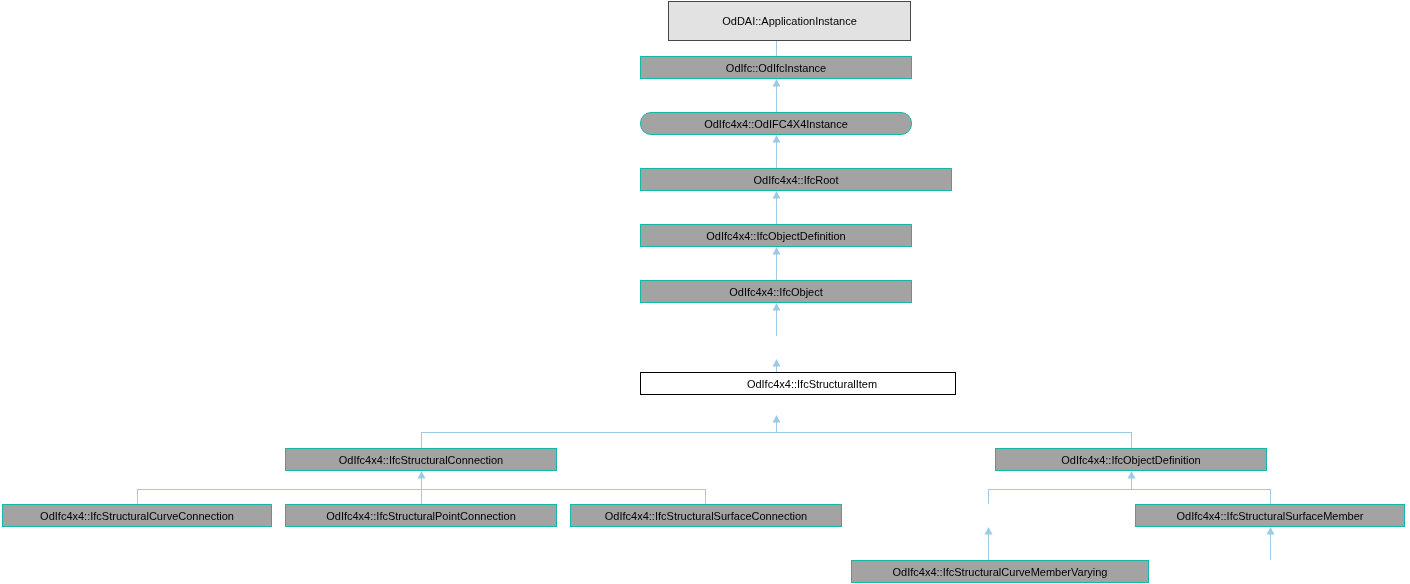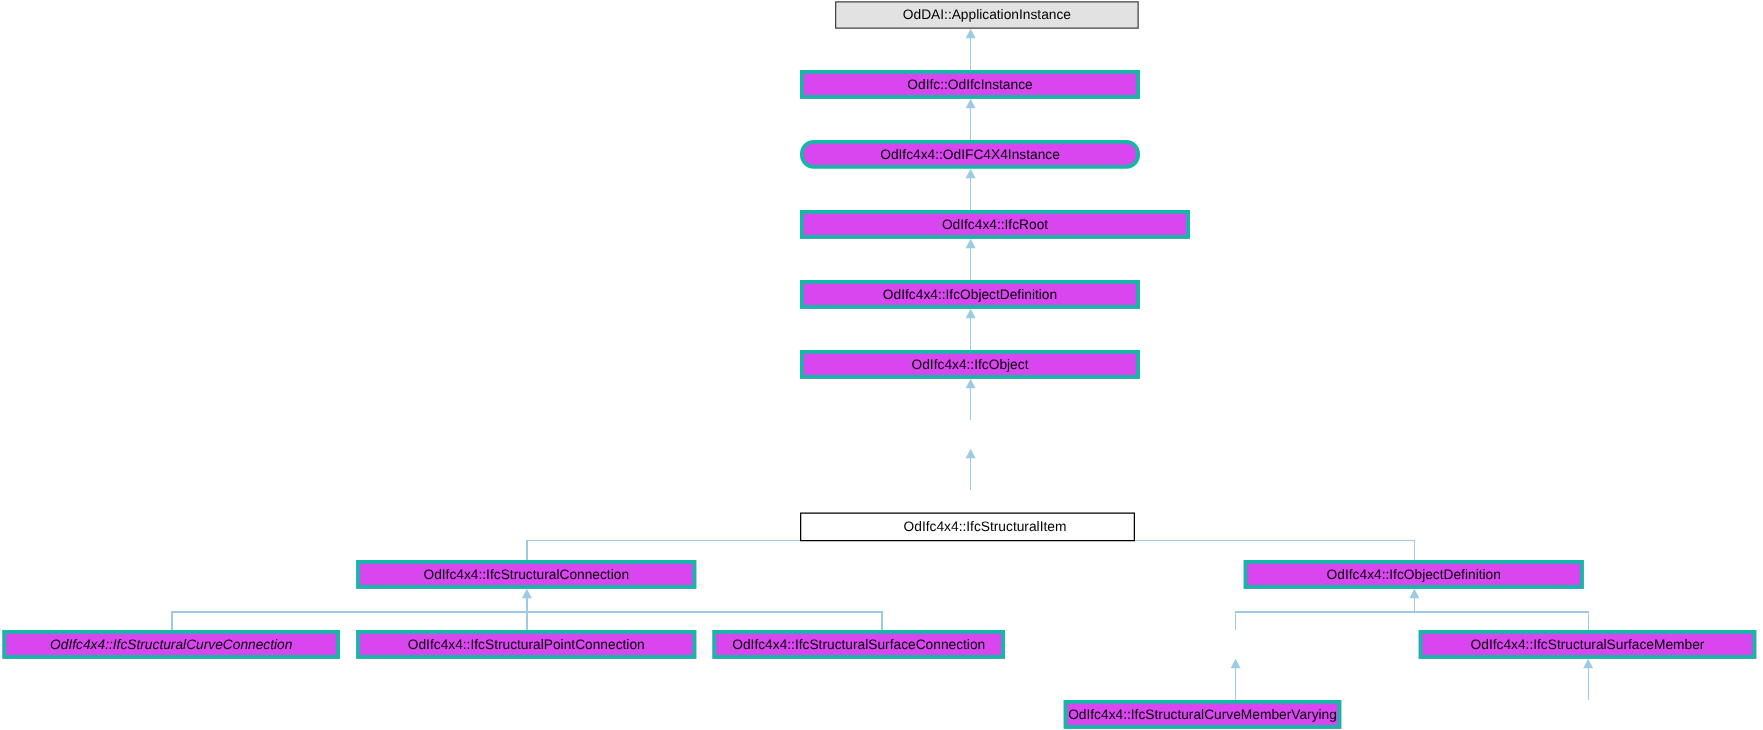--- a/index.html
+++ b/index.html
@@ -29,22 +29,22 @@
   }
   .node {
     position: absolute;
     box-sizing: border-box;
     height: 23px;
     display: flex;
     align-items: center;
     justify-content: center;
     text-align: center;
     white-space: nowrap;
-    background: #d946ef;
-    border: 3px solid #14b8a6;
+    background: #a3a3a3;
+    border: 1px solid #14b8a6;
     cursor: pointer;
   }
   .node.root {
     background: #e2e2e2;
     border: 1px solid #474747;
     cursor: default;
   }
   .node.current {
     background: #ffffff;
     border: 1.5px solid #000000;
@@ -115,44 +115,44 @@
     <g>
       <polygon points="988.5,527 984.5,534.5 992.5,534.5"></polygon>
       <line x1="988.5" y1="534" x2="988.5" y2="560"></line>
     </g>
     <g>
       <polygon points="1270.5,527 1266.5,534.5 1274.5,534.5"></polygon>
       <line x1="1270.5" y1="534" x2="1270.5" y2="560"></line>
     </g>
   </svg>
 
-  <div class="node root" style="left:668px; top:1px; width:243px; height:22px;">OdDAI::ApplicationInstance</div>
+  <div class="node root" style="left:668px; top:1px; width:243px; height:40px;">OdDAI::ApplicationInstance</div>
 
   <div class="node" style="left:640px; top:56px; width:272px;">OdIfc::OdIfcInstance</div>
 
   <div class="node" style="left:640px; top:112px; width:272px;border-radius:11px;">OdIfc4x4::OdIFC4X4Instance</div>
 
   <div class="node" style="left:640px; top:168px; width:312px;">OdIfc4x4::IfcRoot</div>
 
   <div class="node" style="left:640px; top:224px; width:272px;">OdIfc4x4::IfcObjectDefinition</div>
 
   <div class="node" style="left:640px; top:280px; width:272px;">OdIfc4x4::IfcObject</div>
 
 
-  <div class="node current" style="left:640px; top:410px; width:268px;padding-left:28px;">OdIfc4x4::IfcStructuralItem</div>
+  <div class="node current" style="left:640px; top:372px; width:316px;padding-left:28px;">OdIfc4x4::IfcStructuralItem</div>
 
   <div class="node" style="left:285px; top:448px; width:272px;">OdIfc4x4::IfcStructuralConnection</div>
 
   <div class="node" style="left:995px; top:448px; width:272px;">OdIfc4x4::IfcObjectDefinition</div>
 
-  <div class="node" style="left:2px; top:504px; width:270px;font-style:italic;">OdIfc4x4::IfcStructuralCurveConnection</div>
+  <div class="node" style="left:2px; top:504px; width:270px;">OdIfc4x4::IfcStructuralCurveConnection</div>
 
   <div class="node" style="left:285px; top:504px; width:272px;">OdIfc4x4::IfcStructuralPointConnection</div>
 
-  <div class="node" style="left:570px; top:504px; width:234px;">OdIfc4x4::IfcStructuralSurfaceConnection</div>
+  <div class="node" style="left:570px; top:504px; width:272px;">OdIfc4x4::IfcStructuralSurfaceConnection</div>
 
 
   <div class="node" style="left:1135px; top:504px; width:270px;">OdIfc4x4::IfcStructuralSurfaceMember</div>
 
-  <div class="node" style="left:851px; top:560px; width:222px;">OdIfc4x4::IfcStructuralCurveMemberVarying</div>
+  <div class="node" style="left:851px; top:560px; width:298px;">OdIfc4x4::IfcStructuralCurveMemberVarying</div>
 
 
 </div>
 
 </body></html>

